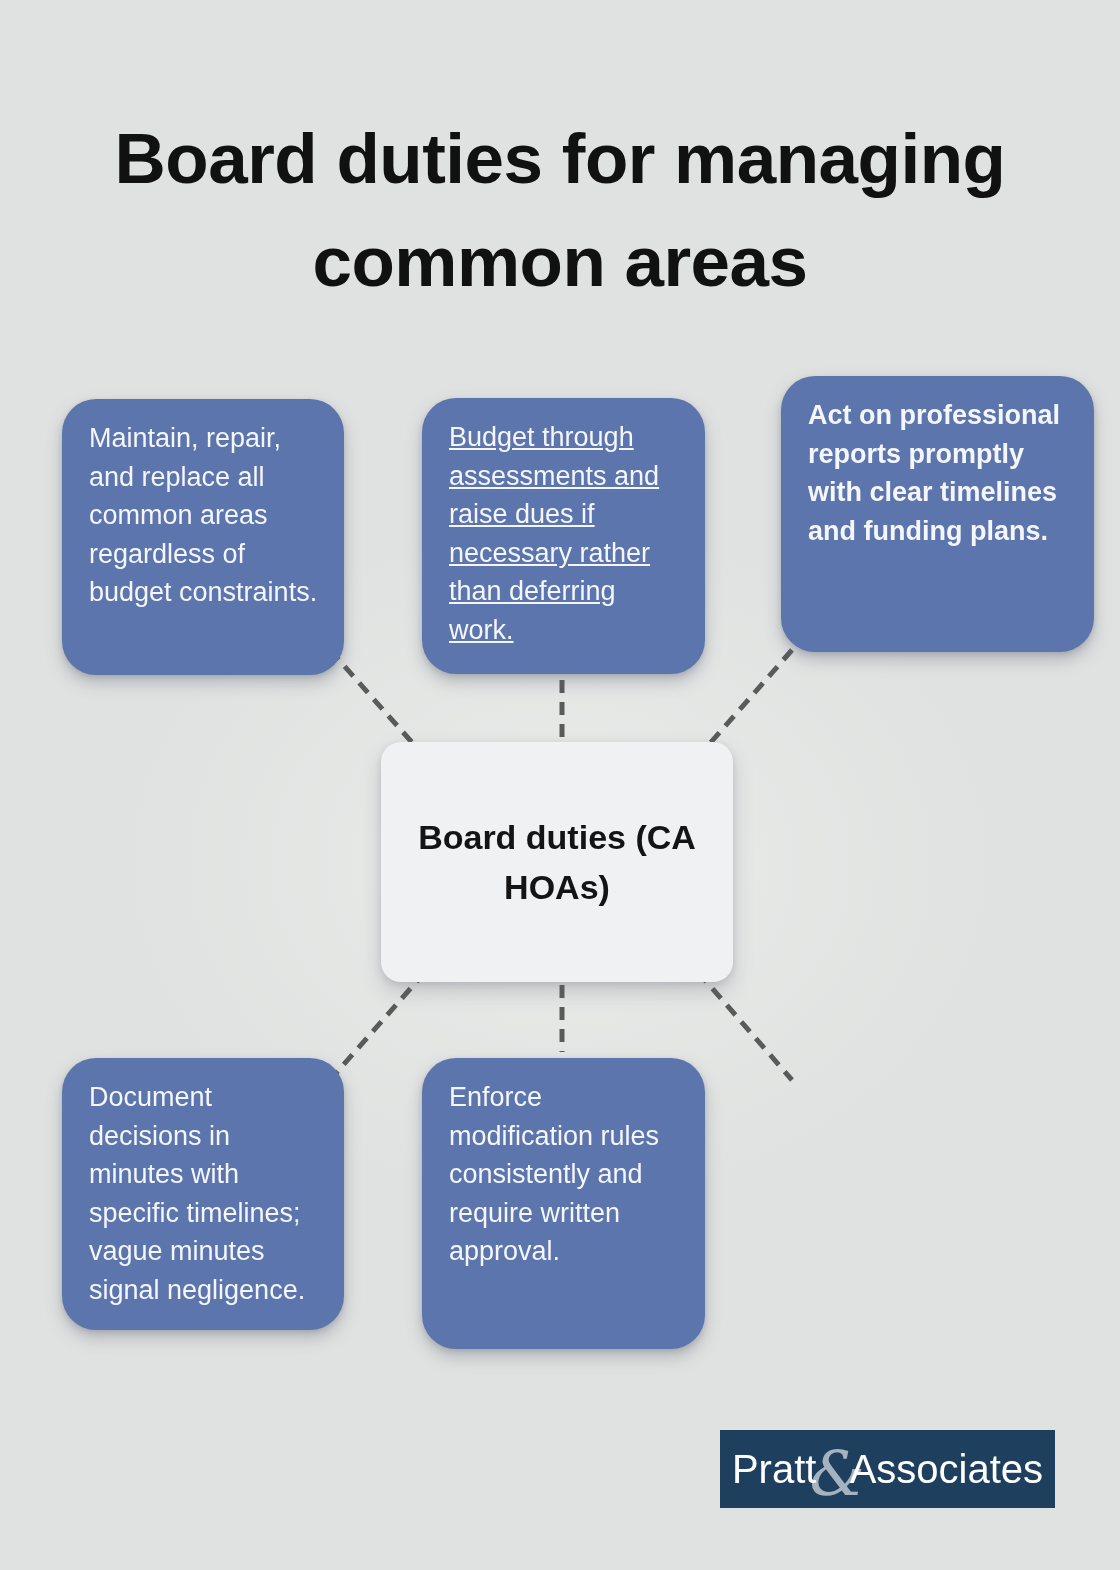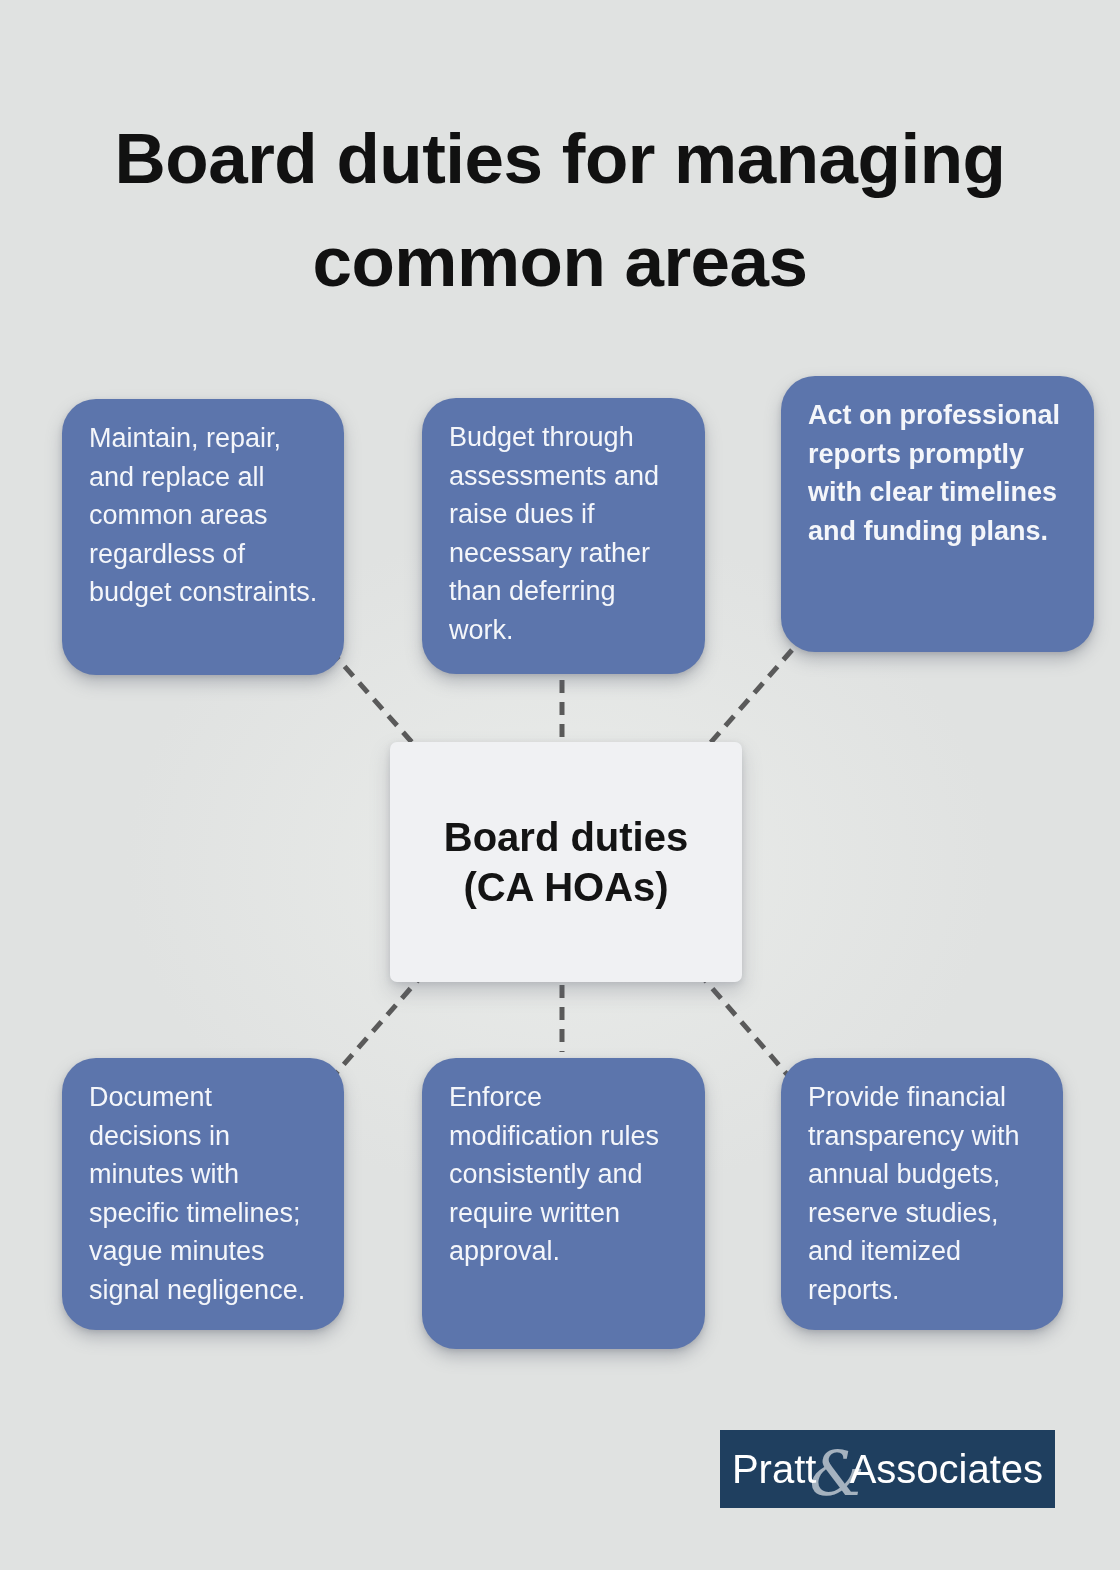--- a/index.html
+++ b/index.html
@@ -50,36 +50,36 @@
     z-index:2;
     background:var(--node);
     border-radius:34px;
     box-shadow:0 8px 16px rgba(95,100,115,0.35), 0 2px 5px rgba(95,100,115,0.22);
     color:var(--node-text);
     font-size:27px;
     line-height:38.5px;
     padding:20px 24px 20px 27px;
   }
   .node-1{left:62px;  top:399px; width:282px; height:276px;}
-  .node-2{left:422px; top:398px; width:283px; height:276px;}
+  .node-2{left:422px; top:398px; width:283px; height:276px;text-decoration:underline;}
   .node-3{left:781px; top:376px; width:313px; height:276px;font-weight:bold;}
   .node-4{left:62px;  top:1058px;width:282px; height:272px;}
   .node-5{left:422px; top:1058px;width:283px; height:291px;}
   .node-6{left:781px; top:1058px;width:282px; height:272px;}
   .center-node{
     position:absolute;
-    left:390px;top:742px;width:352px;height:240px;
+    left:381px;top:742px;width:352px;height:240px;
     z-index:3;
     background:var(--center-bg);
-    border-radius:7px;
+    border-radius:20px;
     box-shadow:0 10px 20px rgba(100,105,118,0.28), 0 2px 6px rgba(100,105,118,0.18);
     display:flex;align-items:center;justify-content:center;
     text-align:center;
     color:var(--center-text);
-    font-size:40px;
+    font-size:34px;
     font-weight:700;
     line-height:50px;
     padding:0 34px;
   }
   .logo{
     position:absolute;
     left:720px;top:1430px;width:335px;height:78px;
     z-index:2;
     background:var(--logo-bg);
     color:var(--logo-text);
@@ -125,23 +125,20 @@
   </div>
   <div class="node node-3">
     <span>Act on professional reports promptly with clear timelines and funding plans.</span>
   </div>
   <div class="node node-4">
     <span>Document decisions in minutes with specific timelines; vague minutes signal negligence.</span>
   </div>
   <div class="node node-5">
     <span>Enforce modification rules consistently and require written approval.</span>
   </div>
-  <div class="node node-6">
-    <span>Provide financial transparency with annual budgets, reserve studies, and itemized reports.</span>
-  </div>
 
   <div class="center-node">
     <span>Board duties (CA HOAs)</span>
   </div>
 
   <div class="logo">
     <span class="part">Pratt</span>
     <span class="amp">&amp;</span>
     <span class="part">Associates</span>
   </div>

